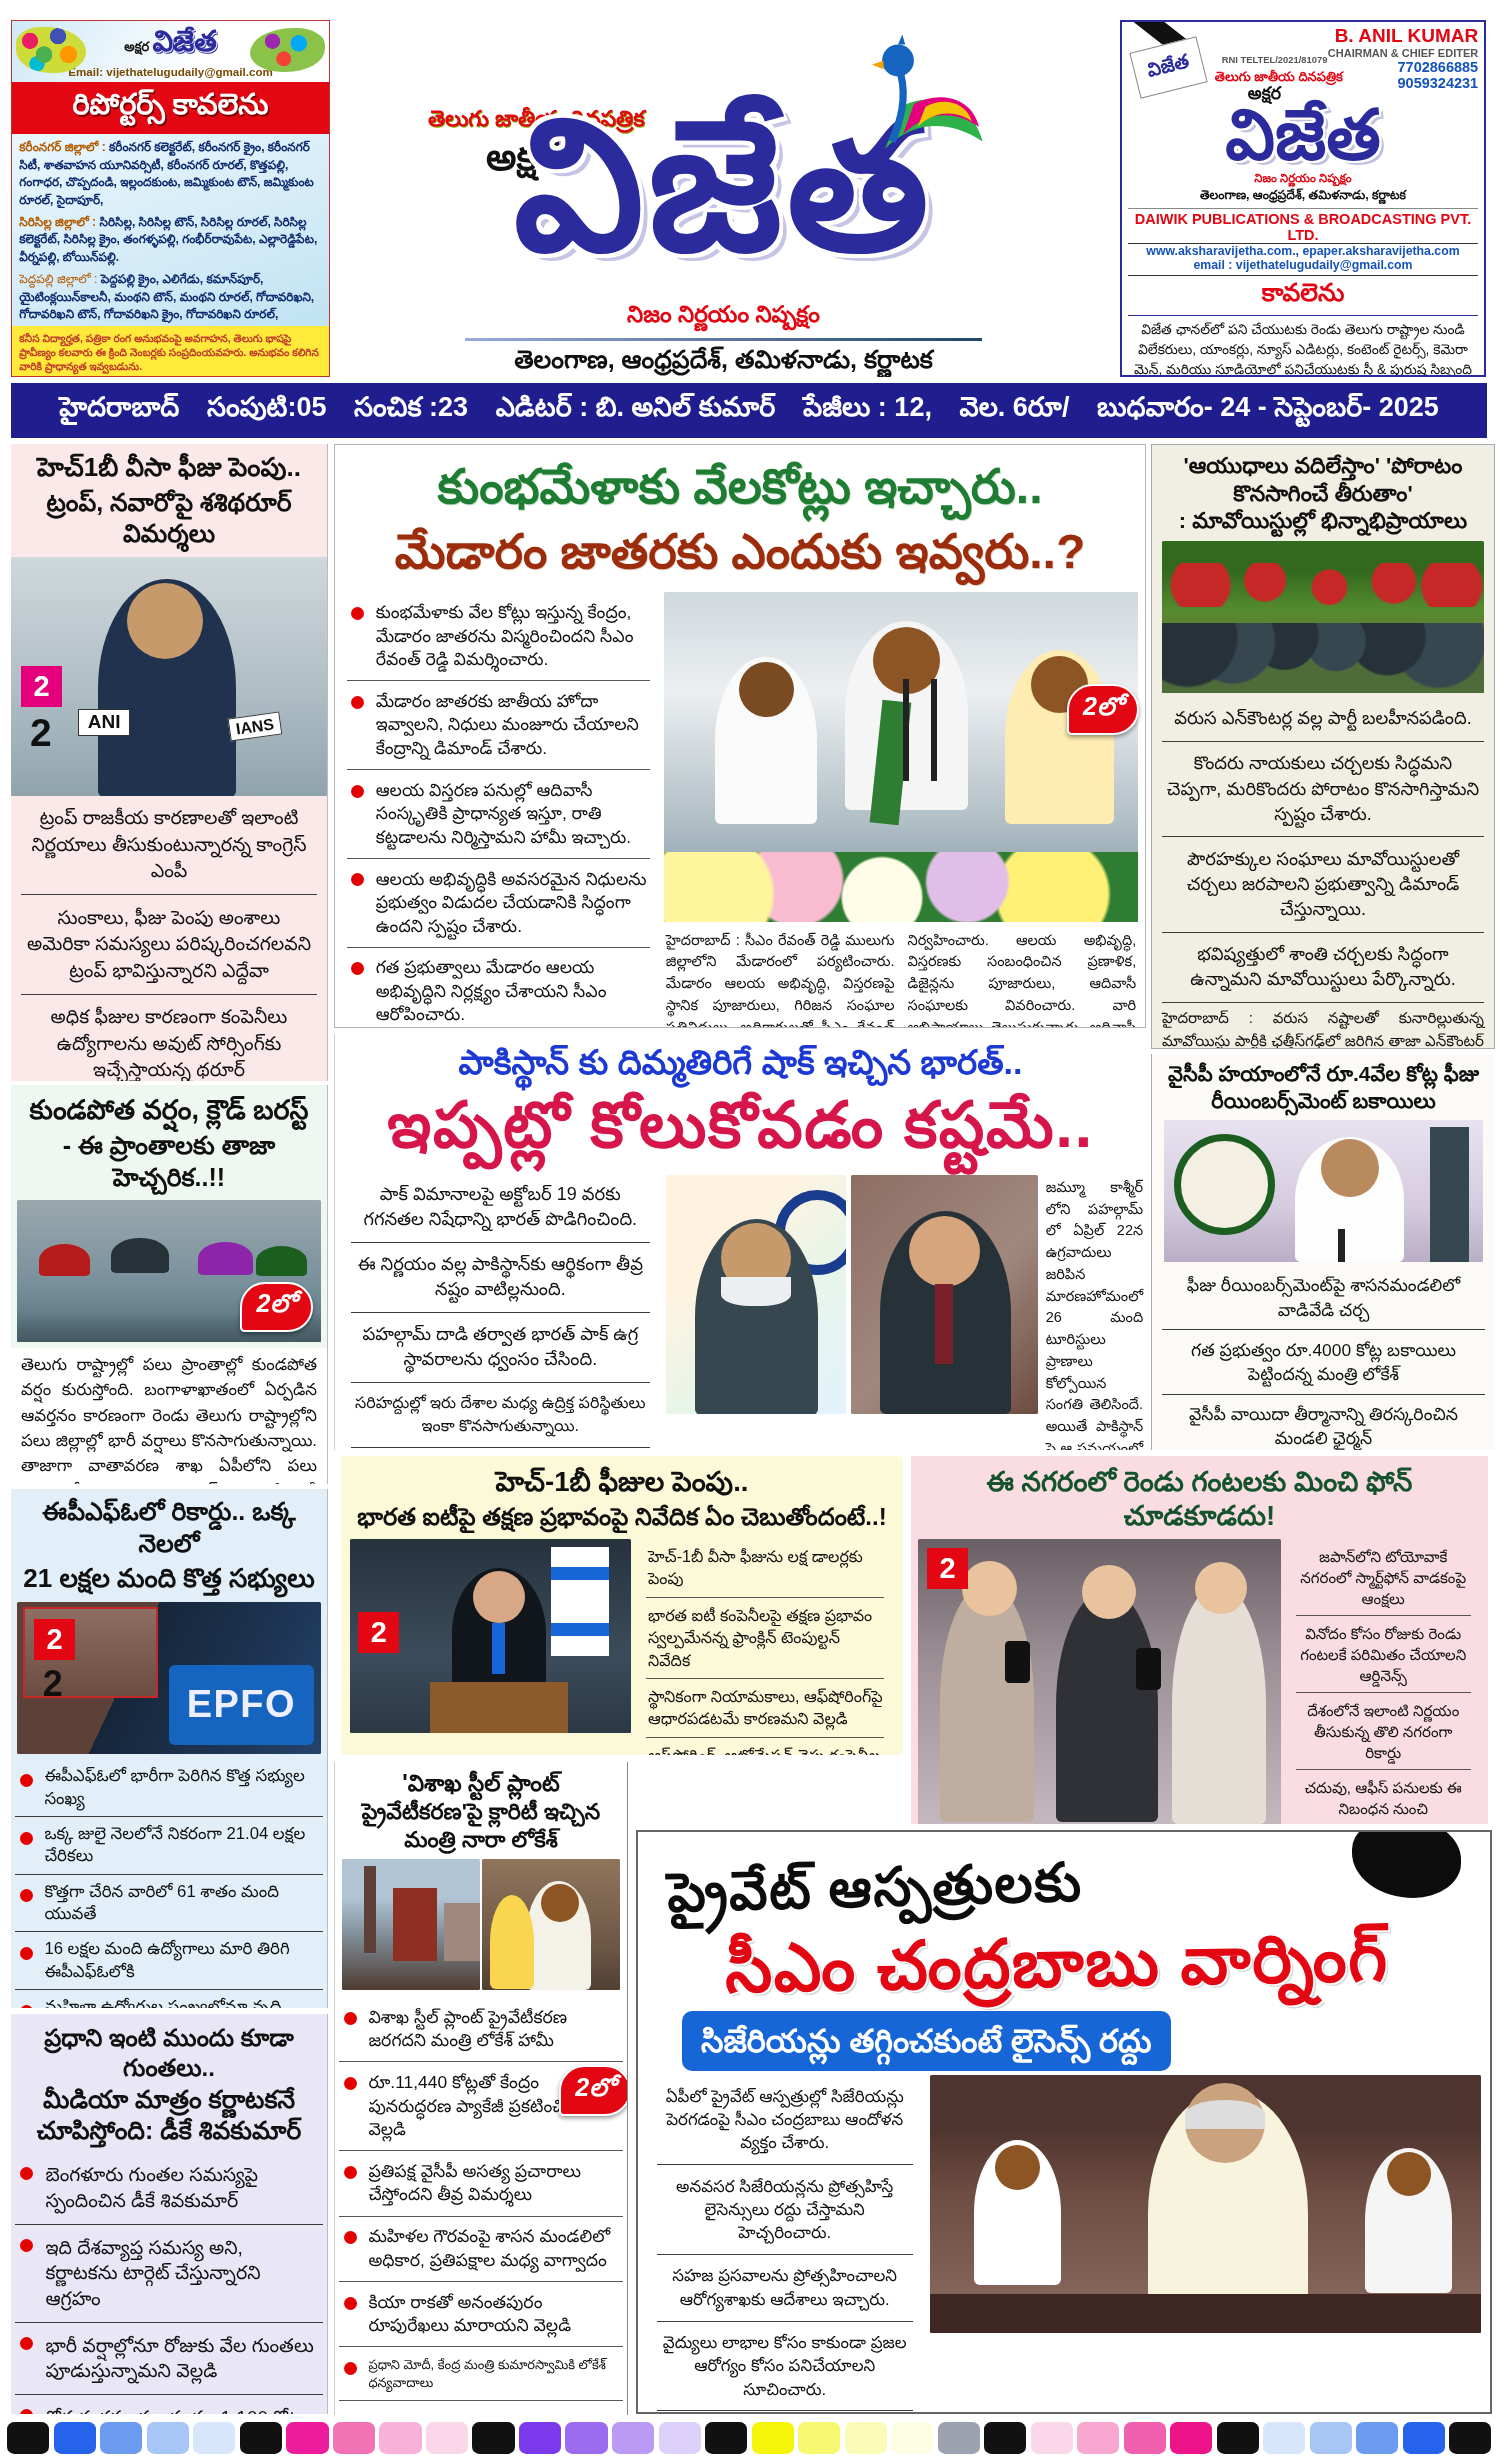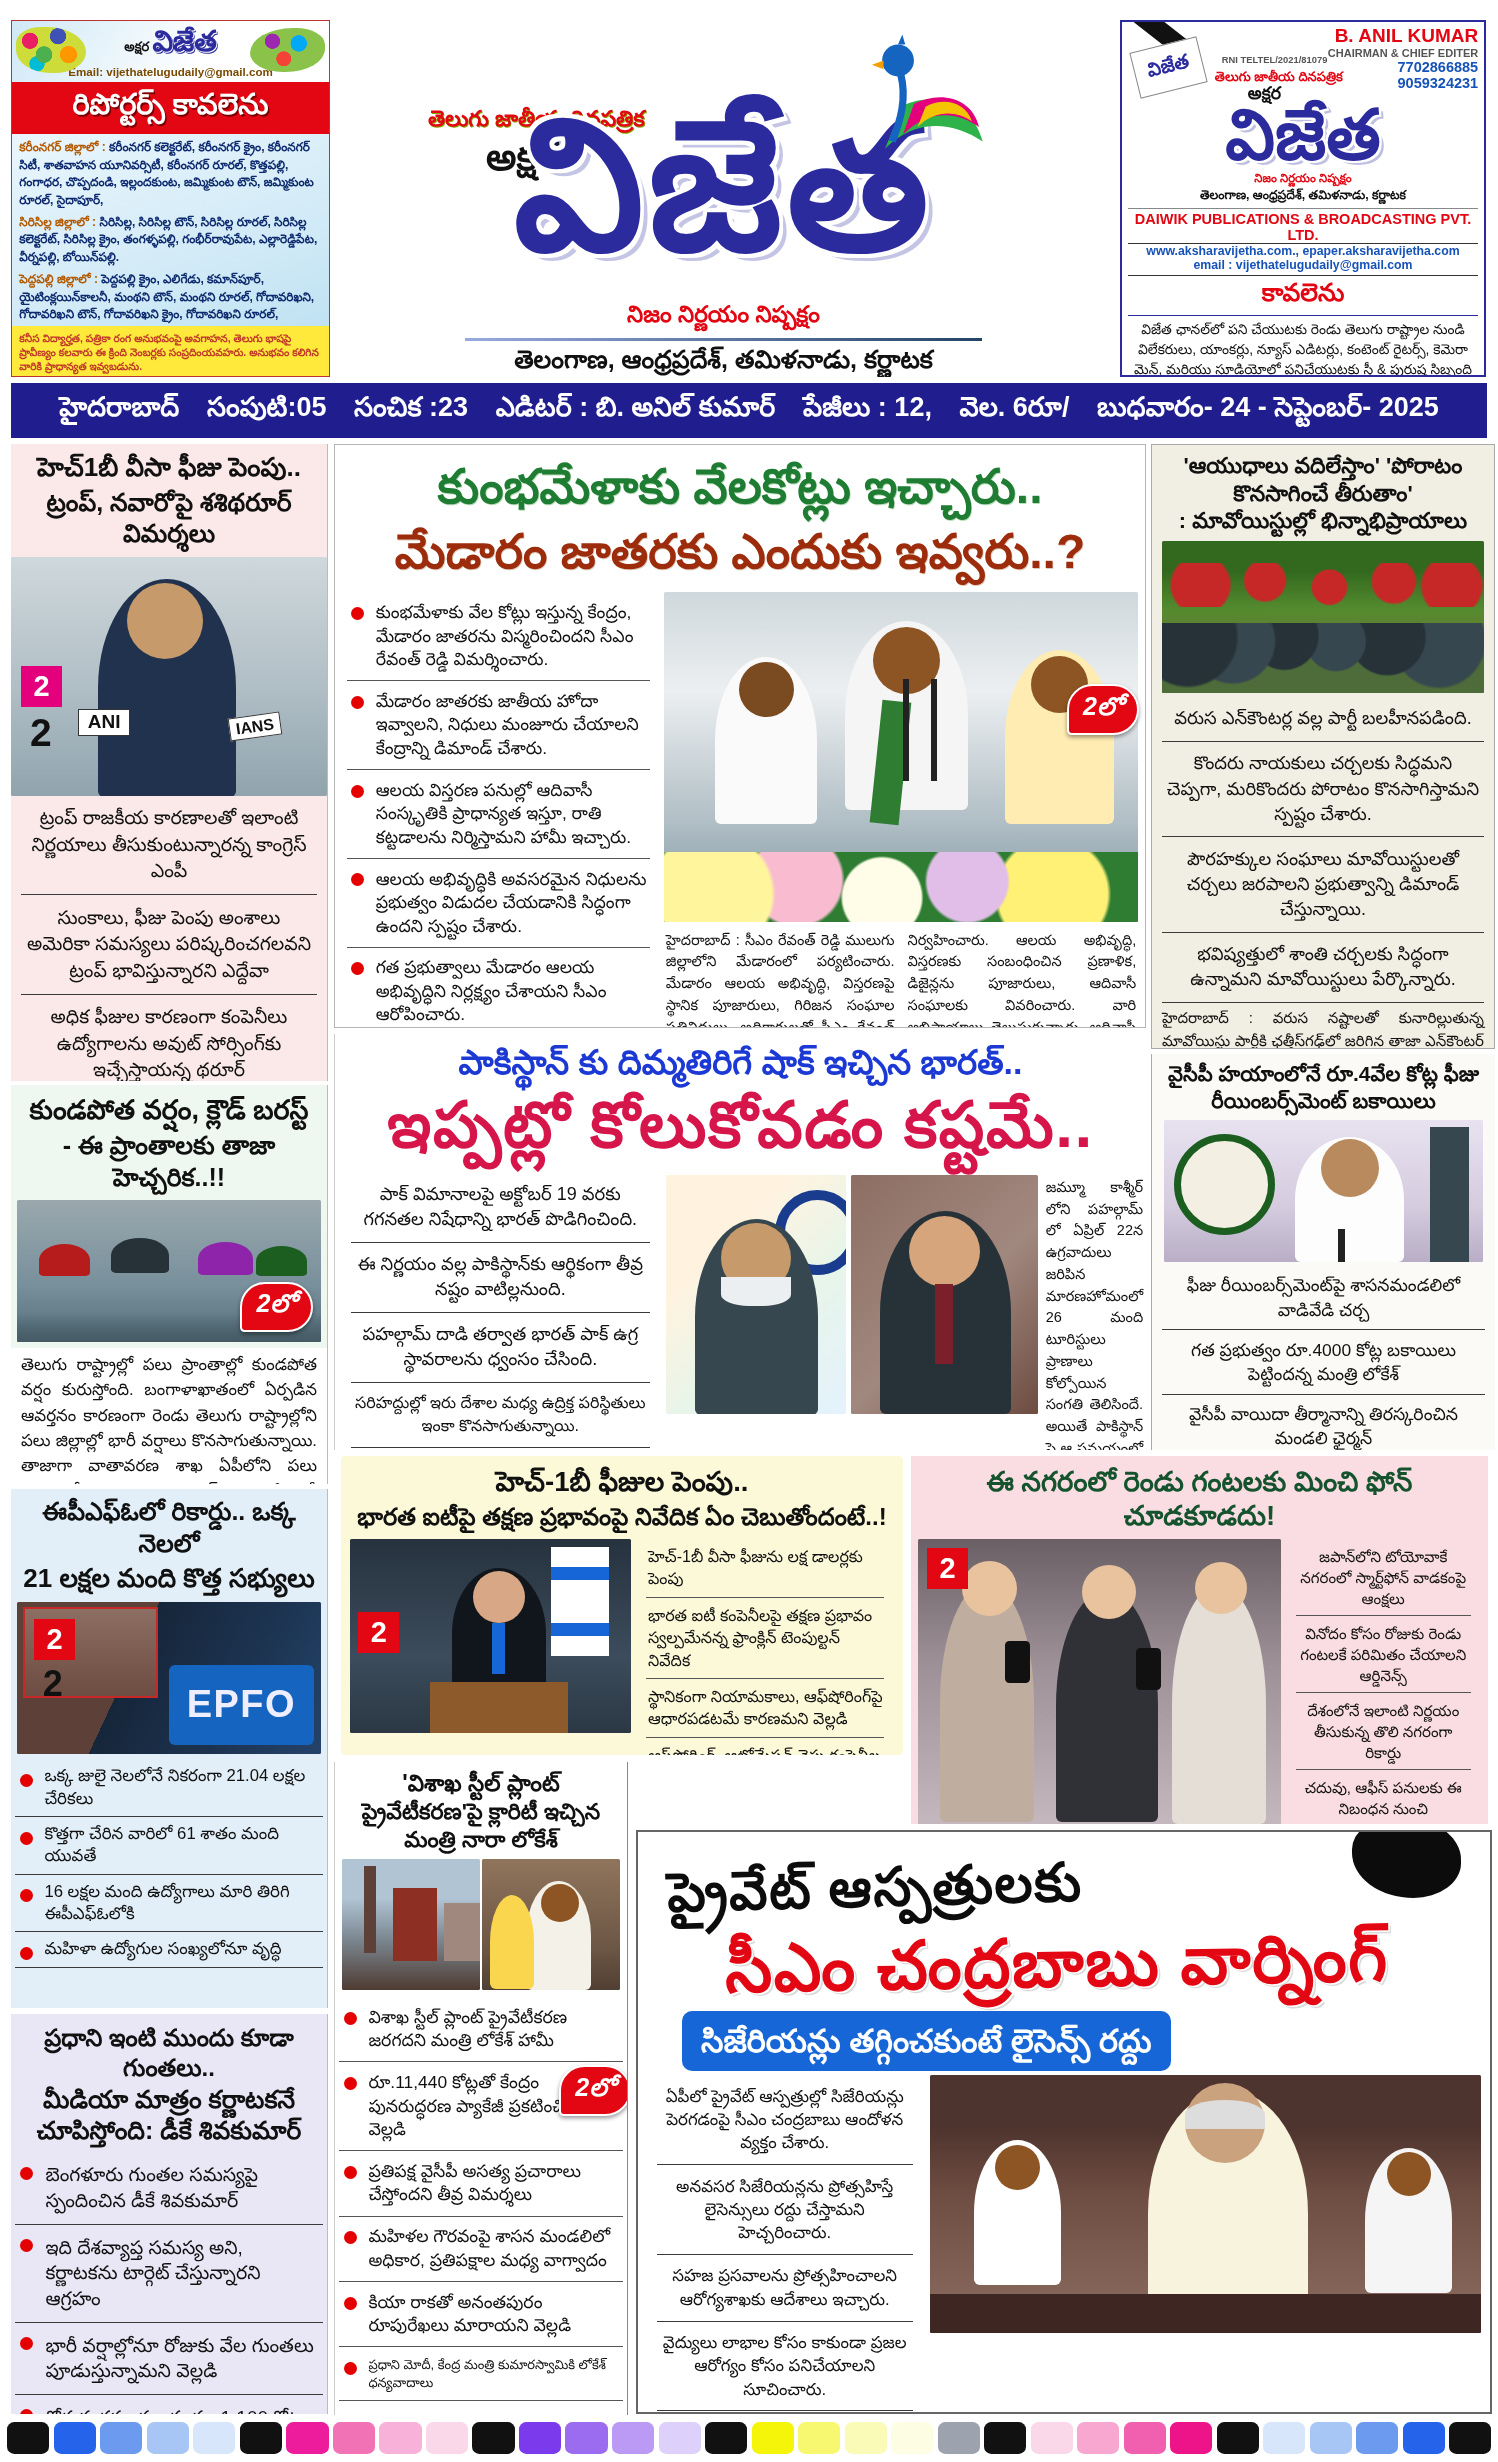--- a/index.html
+++ b/index.html
@@ -56,21 +56,21 @@
   <div style="background:linear-gradient(160deg,#eaf6fd,#cfe9f6 70%,#bfe2f2);padding:5.8px 7.3px;height:181px;overflow:hidden;">
     <div style="font-size:12px;line-height:1.45;margin-bottom:5px;">
       <span style="color:#b35a00;font-weight:bold;">కరీంనగర్ జిల్లాలో :</span>
       <span style="color:#0d2a6e;font-weight:bold;">కరీంనగర్ కలెక్టరేట్, కరీంనగర్ క్రైం, కరీంనగర్ సిటీ, శాతవాహన యూనివర్సిటీ, కరీంనగర్ రూరల్, కొత్తపల్లి, గంగాధర, చొప్పదండి, ఇల్లందకుంట, జమ్మికుంట టౌన్, జమ్మికుంట రూరల్, సైదాపూర్,</span>
     </div>
     <div style="font-size:12px;line-height:1.45;margin-bottom:5px;">
       <span style="color:#b35a00;font-weight:bold;">సిరిసిల్ల జిల్లాలో :</span>
       <span style="color:#0d2a6e;font-weight:bold;">సిరిసిల్ల, సిరిసిల్ల టౌన్, సిరిసిల్ల రూరల్, సిరిసిల్ల కలెక్టరేట్, సిరిసిల్ల క్రైం, తంగళ్ళపల్లి, గంభీర్‌రావుపేట, ఎల్లారెడ్డిపేట, వీర్నపల్లి, బోయిన్‌పల్లి.</span>
     </div>
     <div style="font-size:12px;line-height:1.45;margin-bottom:5px;">
-      <span style="color:#b35a00;font-weight:bold;">పెద్దపల్లి జిల్లాలో :</span>
+      <span style="color:#b35a00;font-weight:normal;">పెద్దపల్లి జిల్లాలో :</span>
       <span style="color:#0d2a6e;font-weight:bold;">పెద్దపల్లి క్రైం, ఎలిగేడు, కమాన్‌పూర్, యైటింక్లయిన్‌కాలనీ, మంథని టౌన్, మంథని రూరల్, గోదావరిఖని, గోదావరిఖని టౌన్, గోదావరిఖని క్రైం, గోదావరిఖని రూరల్,</span>
     </div>
 
   </div>
   <div style="background:#ffe93a;color:#c0392b;font-size:10.5px;font-weight:bold;padding:4.4px 7.3px;line-height:1.35;height:41px;overflow:hidden;">కనీస విద్యార్హత, పత్రికా రంగ అనుభవంపై అవగాహన, తెలుగు భాషపై ప్రావీణ్యం కలవారు ఈ క్రింది నెంబర్లకు సంప్రదింయవహరు. అనుభవం కలిగిన వారికి ప్రాధాన్యత ఇవ్వబడును.</div>
   <div style="background:#e30613;color:#fff;text-align:center;padding:1.5px 0;">
     
     
   </div>
 </div>
@@ -171,20 +171,21 @@
   <div class="hline" style="font-size:26px;text-align:center;padding:1.5px 2.9px 7.3px;">21 లక్షల మంది కొత్త సభ్యులు</div>
   <div class="photo" style="height:152px;margin:0 5.8px;background:linear-gradient(115deg,#5d4037 38%,#16263a 38%,#1c3350 70%,#24436a);">
     <div class="abs" style="left:5.8px;top:5.8px;width:131px;height:87px;background:linear-gradient(180deg,#8d6e63,#6d4c41);border:2.2px solid #c62828;"></div>
     <div class="abs" style="right:7.3px;bottom:8.7px;width:145px;height:80px;background:#1565c0;border-radius:5.8px;display:flex;align-items:center;justify-content:center;">
       <span style="color:#eef;font-weight:900;font-size:38px;letter-spacing:1.5px;">EPFO</span>
     </div>
     <div class="badge-sq badge-red" style="left:17.4px;top:17.4px;">2</div>
     <div class="abs" style="left:26px;top:61px;font-size:36px;font-weight:900;color:#111;">2</div>
   </div>
   <ul class="pts" style="margin-top:5.8px;">
+      <li style="font-size:16.7px;padding:5.8px 2.9px 5.8px 29px;">ఈపీఎఫ్ఓలో భారీగా పెరిగిన కొత్త సభ్యుల సంఖ్య</li>
       <li style="font-size:16.7px;padding:5.8px 2.9px 5.8px 29px;">ఒక్క జులై నెలలోనే నికరంగా 21.04 లక్షల చేరికలు</li>
       <li style="font-size:16.7px;padding:5.8px 2.9px 5.8px 29px;">కొత్తగా చేరిన వారిలో 61 శాతం మంది యువతే</li>
       <li style="font-size:16.7px;padding:5.8px 2.9px 5.8px 29px;">16 లక్షల మంది ఉద్యోగాలు మారి తిరిగి ఈపీఎఫ్ఓలోకి</li>
       <li style="font-size:16.7px;padding:5.8px 2.9px 5.8px 29px;">మహిళా ఉద్యోగుల సంఖ్యలోనూ వృద్ధి</li>
     </ul>
 
 </div>
 
 <div class="art" style="left:11px;top:2014px;width:317px;height:400px;background:#e9e6f6;border-right:1.5px solid #bbb;">
   <div class="hline" style="font-size:24px;text-align:center;padding:8.7px 2.9px 1.5px;">ప్రధాని ఇంటి ముందు కూడా గుంతలు..</div>

